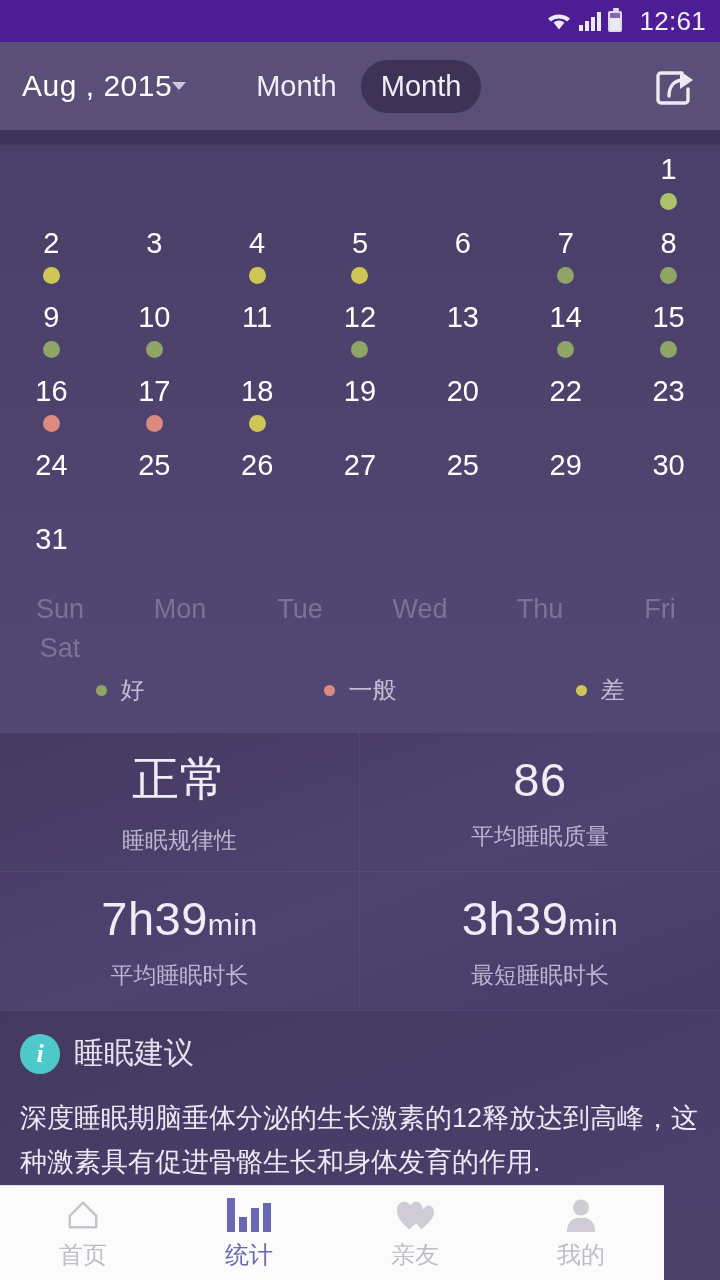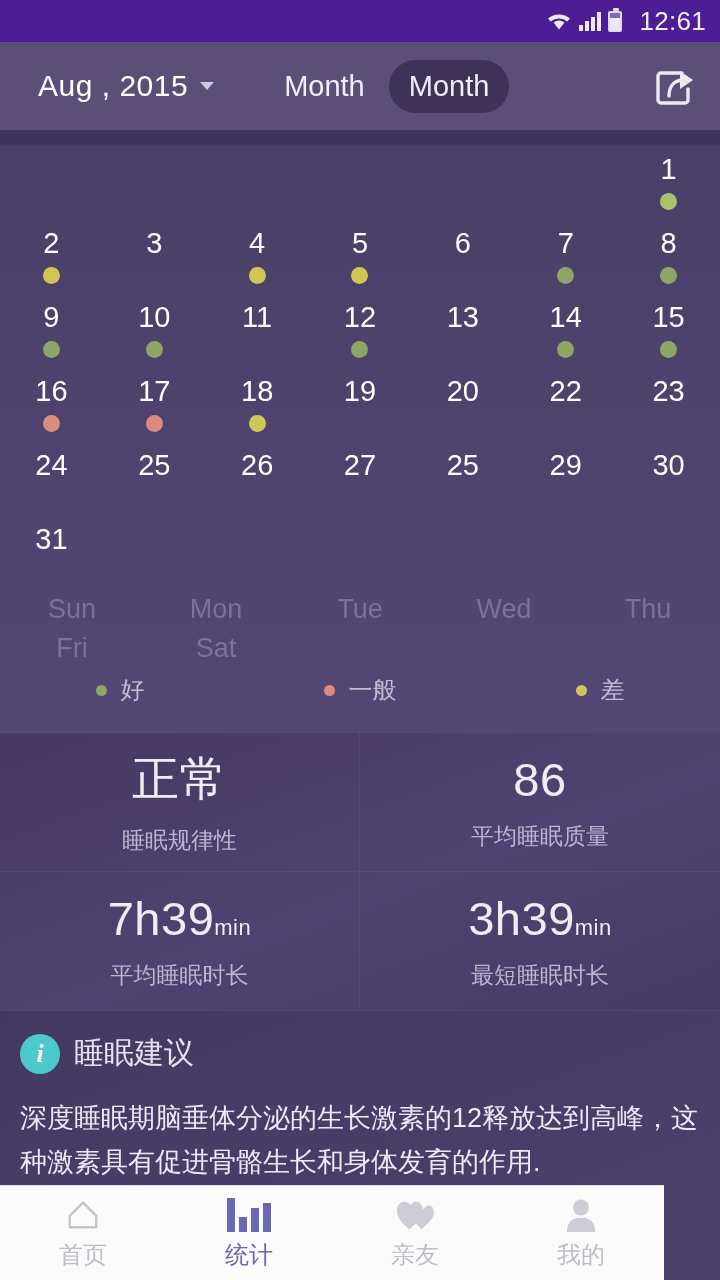--- a/index.html
+++ b/index.html
@@ -31,21 +31,21 @@
              background:linear-gradient(to top,#ece9f3 0 72%, rgba(236,233,243,.35) 72% 100%); }
   .batt-ico:before{ content:""; position:absolute; top:-5px; left:3px; width:6px; height:3px; background:#ddd9e8; border-radius:1px; }
 
   
   .header{
     height:88px; width:100%;
     background:#5b4f78;
     display:flex; align-items:center;
     padding:0 22px;
   }
-  .month-sel{ display:flex; align-items:flex-start; gap:12px; cursor:pointer;margin-left:16px; }
+  .month-sel{ display:flex; align-items:flex-start; cursor:pointer; }
   .month-sel .mtxt{ color:#ffffff; font-size:30px; letter-spacing:.5px; }
   .caret{
     width:0; height:0;
     border-left:7px solid transparent; border-right:7px solid transparent;
     border-top:8px solid #cfc8de; align-self:center;
   }
   .seg{ display:flex; align-items:center; margin-left:50px; gap:4px; }
   .seg-btn{
     color:#f0edf6; font-size:29px;
     padding:10px 20px; border-radius:28px;
@@ -63,21 +63,21 @@
   .cal-grid{ display:grid; grid-template-columns:repeat(7,1fr); row-gap:0; }
   .day-cell{
     height:74px;
     display:flex; flex-direction:column; align-items:center; justify-content:flex-start;
     padding-top:4px; cursor:pointer;
   }
   .day-num{ color:#ffffff; font-size:29px; line-height:34px; font-weight:300; }
   .day-dot{ width:17px; height:17px; border-radius:50%; margin-top:7px; }
   .day-dot.empty{ background:transparent; }
 
-  .wk-row{ display:grid; grid-template-columns:repeat(5,1fr); margin-top:-4px; }
+  .wk-row{ display:grid; grid-template-columns:repeat(6,1fr); margin-top:-4px; }
   .wk-cell{ text-align:center; color:#7d7296; font-size:27px; padding:6px 0 2px; }
 
   .legend{
     display:grid; grid-template-columns:repeat(3,1fr);
     padding:8px 0 18px;
   }
   .lg-item{ display:flex; align-items:center; justify-content:center; gap:14px; }
   .lg-dot{ width:11px; height:11px; border-radius:50%; }
   .lg-txt{ color:#c4bcd5; font-size:24px; }
 
@@ -88,21 +88,21 @@
     height:278px;
     border-top:1px solid rgba(255,255,255,.05);
   }
   .stat{
     display:flex; flex-direction:column; align-items:center; justify-content:center;
     gap:14px; position:relative;text-align:center;
   }
   .stat:nth-child(1), .stat:nth-child(2){ border-bottom:1px solid rgba(255,255,255,.055); }
   .stat:nth-child(1), .stat:nth-child(3){ border-right:1px solid rgba(255,255,255,.055); }
   .stat-val{ color:#efecf5; font-size:47px; font-weight:300; letter-spacing:.5px; }
-  .stat-val .unit{ font-size:22px; }
+  .stat-val .unit{ font-size:30px; }
   .stat-lbl{ color:#bdb4d0; font-size:23px; }
 
   
   .advice{
     background:linear-gradient(160deg,#443a60 0%, #4b3f6c 100%);
     padding:22px 20px 20px 20px;
     height:195px;
     border-top:1px solid rgba(255,255,255,.05);
   }
   .adv-head{ display:flex; align-items:center; gap:14px; }

